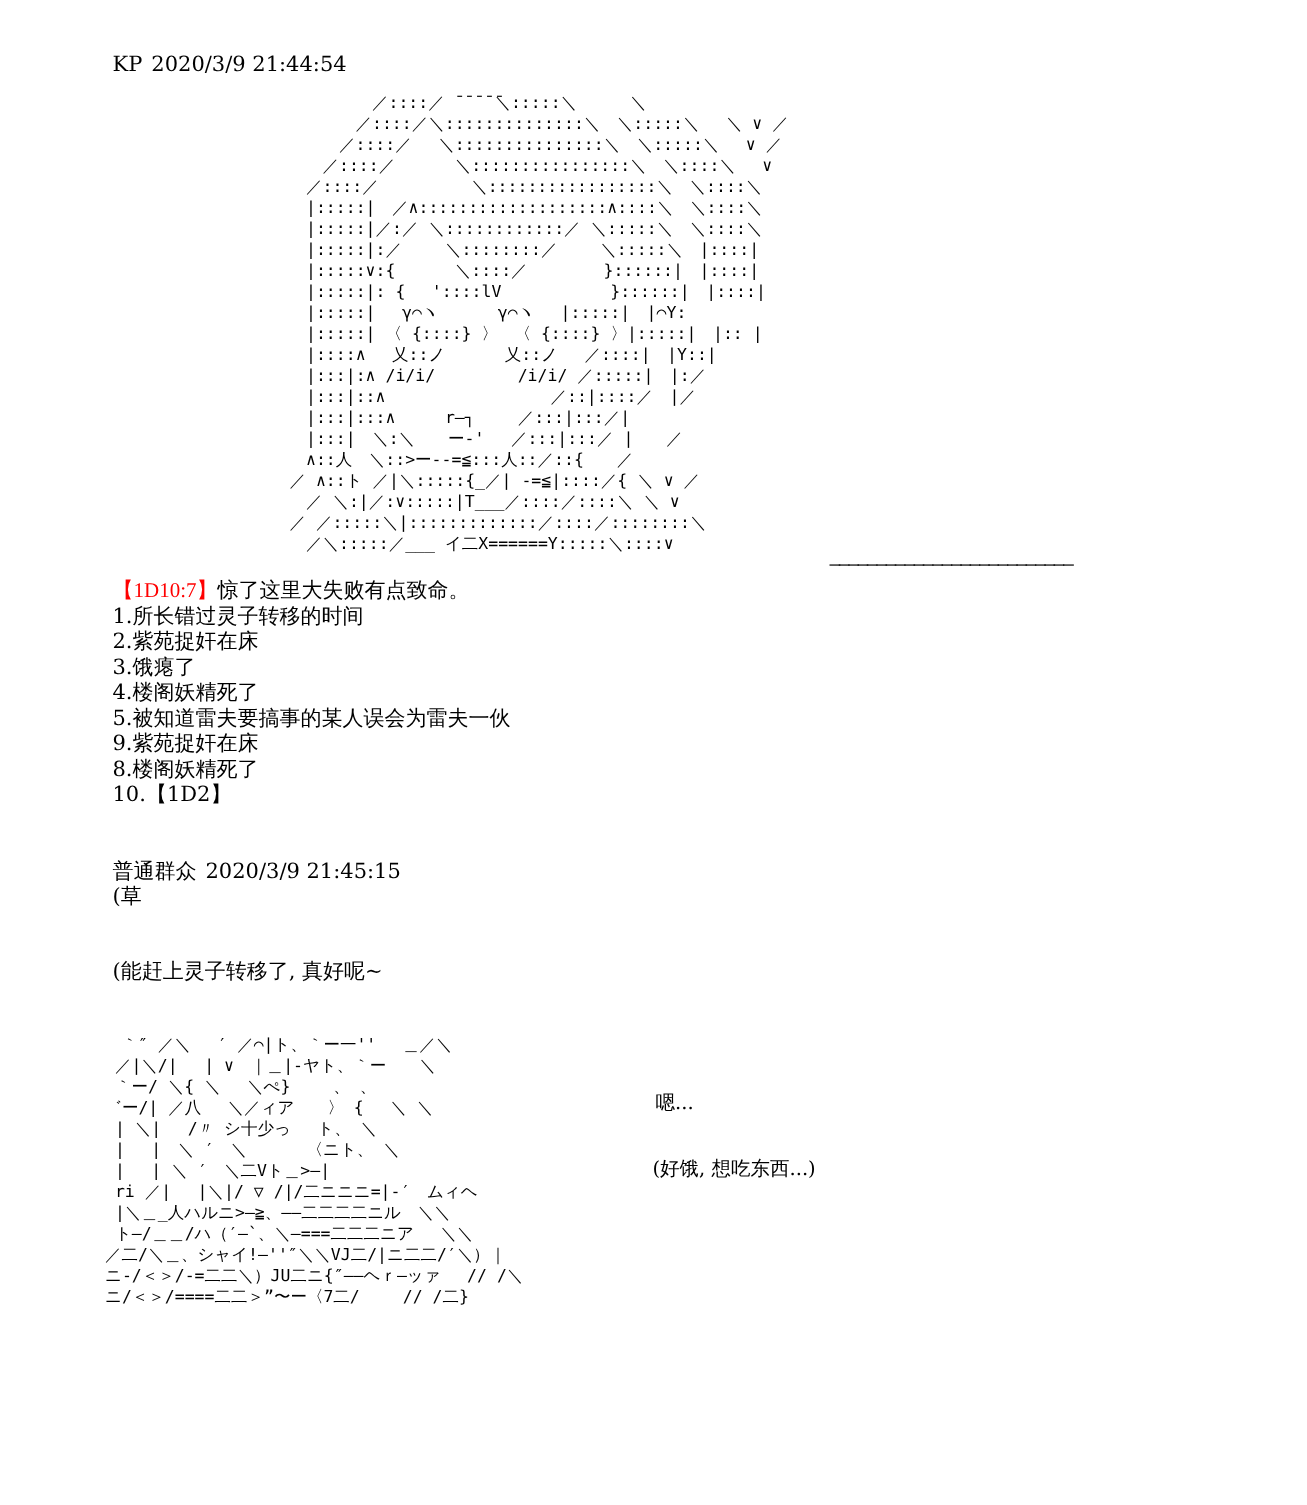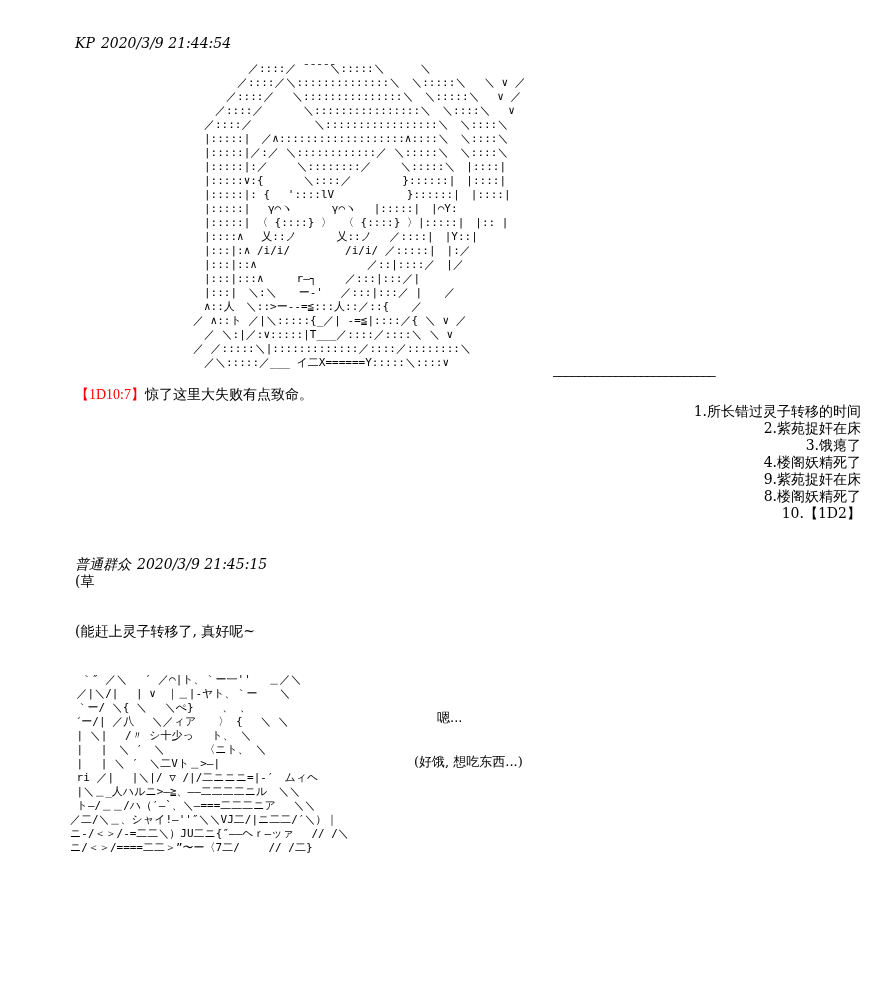--- a/index.html
+++ b/index.html
@@ -7,21 +7,21 @@
   body {
     width: 871px;
     min-height: 1003px;
     background: var(--bg, #ffffff);
     color: #000000;
     font-family: "DejaVu Serif", "Liberation Serif", serif;
     font-size: 14px;
     overflow: hidden;
   }
   .page { padding: 34px 10px 20px 75px; }
-  .meta-line { line-height: 18px; white-space: nowrap; font-style: italic; }
+  .meta-line { line-height: 18px; white-space: nowrap; }
   .meta-line .author { margin-right: 6px; }
   .aa {
     font-family: "DejaVu Sans Mono", "Liberation Mono", monospace;
     font-size: 11px;
     line-height: 14px;
     margin: 0;
     white-space: pre;
   }
   .aa-wrap1 { margin: 10px 0 0 118px; }
   .aa-wrap2 { position: relative; margin: 10px 0 0 -16px; }
@@ -29,31 +29,31 @@
     font-family: "DejaVu Sans Mono", "Liberation Mono", monospace;
     font-size: 12px;
     line-height: 12px;
     margin-left: 478px;
     letter-spacing: -1px;
     white-space: nowrap;
   }
   .dice-line { margin-top: 4px; line-height: 17px; font-family: Liberation Serif, serif; }
   .red { color: var(--dice-red, #ff0000); }
   .roll-list { margin: 0; }
-  .roll-item { line-height: 17px; text-align: right; }
+  .roll-item { line-height: 17px; }
   .post-gap { margin-top: 33px; }
   .msg-text { line-height: 17px; }
   .aa2-dialogue {
     position: absolute;
     font-size: 13px;
     font-family: "DejaVu Serif", "Liberation Serif", serif;
     white-space: nowrap;
   }
   .aa2-dialogue.d1 { top: 36px; left: 378px; }
-  .aa2-dialogue.d2 { top: 80px; left: 355px; }
+  .aa2-dialogue.d2 { top: 80px; left: 376px; }
 </style>
 </head>
 <body>
 
 <div class="page">
 
   <div class="post">
     <div class="meta-line">
       <span class="author">KP</span><span class="timestamp">2020/3/9 21:44:54</span>
     </div>
@@ -87,20 +87,21 @@
 
     <div class="dice-line">
       <span class="red">【1D10:7】</span><span>惊了这里大失败有点致命。</span>
     </div>
 
     <div class="roll-list">
       <div class="roll-item">1.所长错过灵子转移的时间</div>
       <div class="roll-item">2.紫苑捉奸在床</div>
       <div class="roll-item">3.饿瘪了</div>
       <div class="roll-item">4.楼阁妖精死了</div>
+      <div class="roll-item">5.被知道雷夫要搞事的某人误会为雷夫一伙</div>
       <div class="roll-item">9.紫苑捉奸在床</div>
       <div class="roll-item">8.楼阁妖精死了</div>
       <div class="roll-item">10.【1D2】</div>
     </div>
   </div>
 
   <div class="post post-gap">
     <div class="meta-line">
       <span class="author">普通群众</span><span class="timestamp">2020/3/9 21:45:15</span>
     </div>

